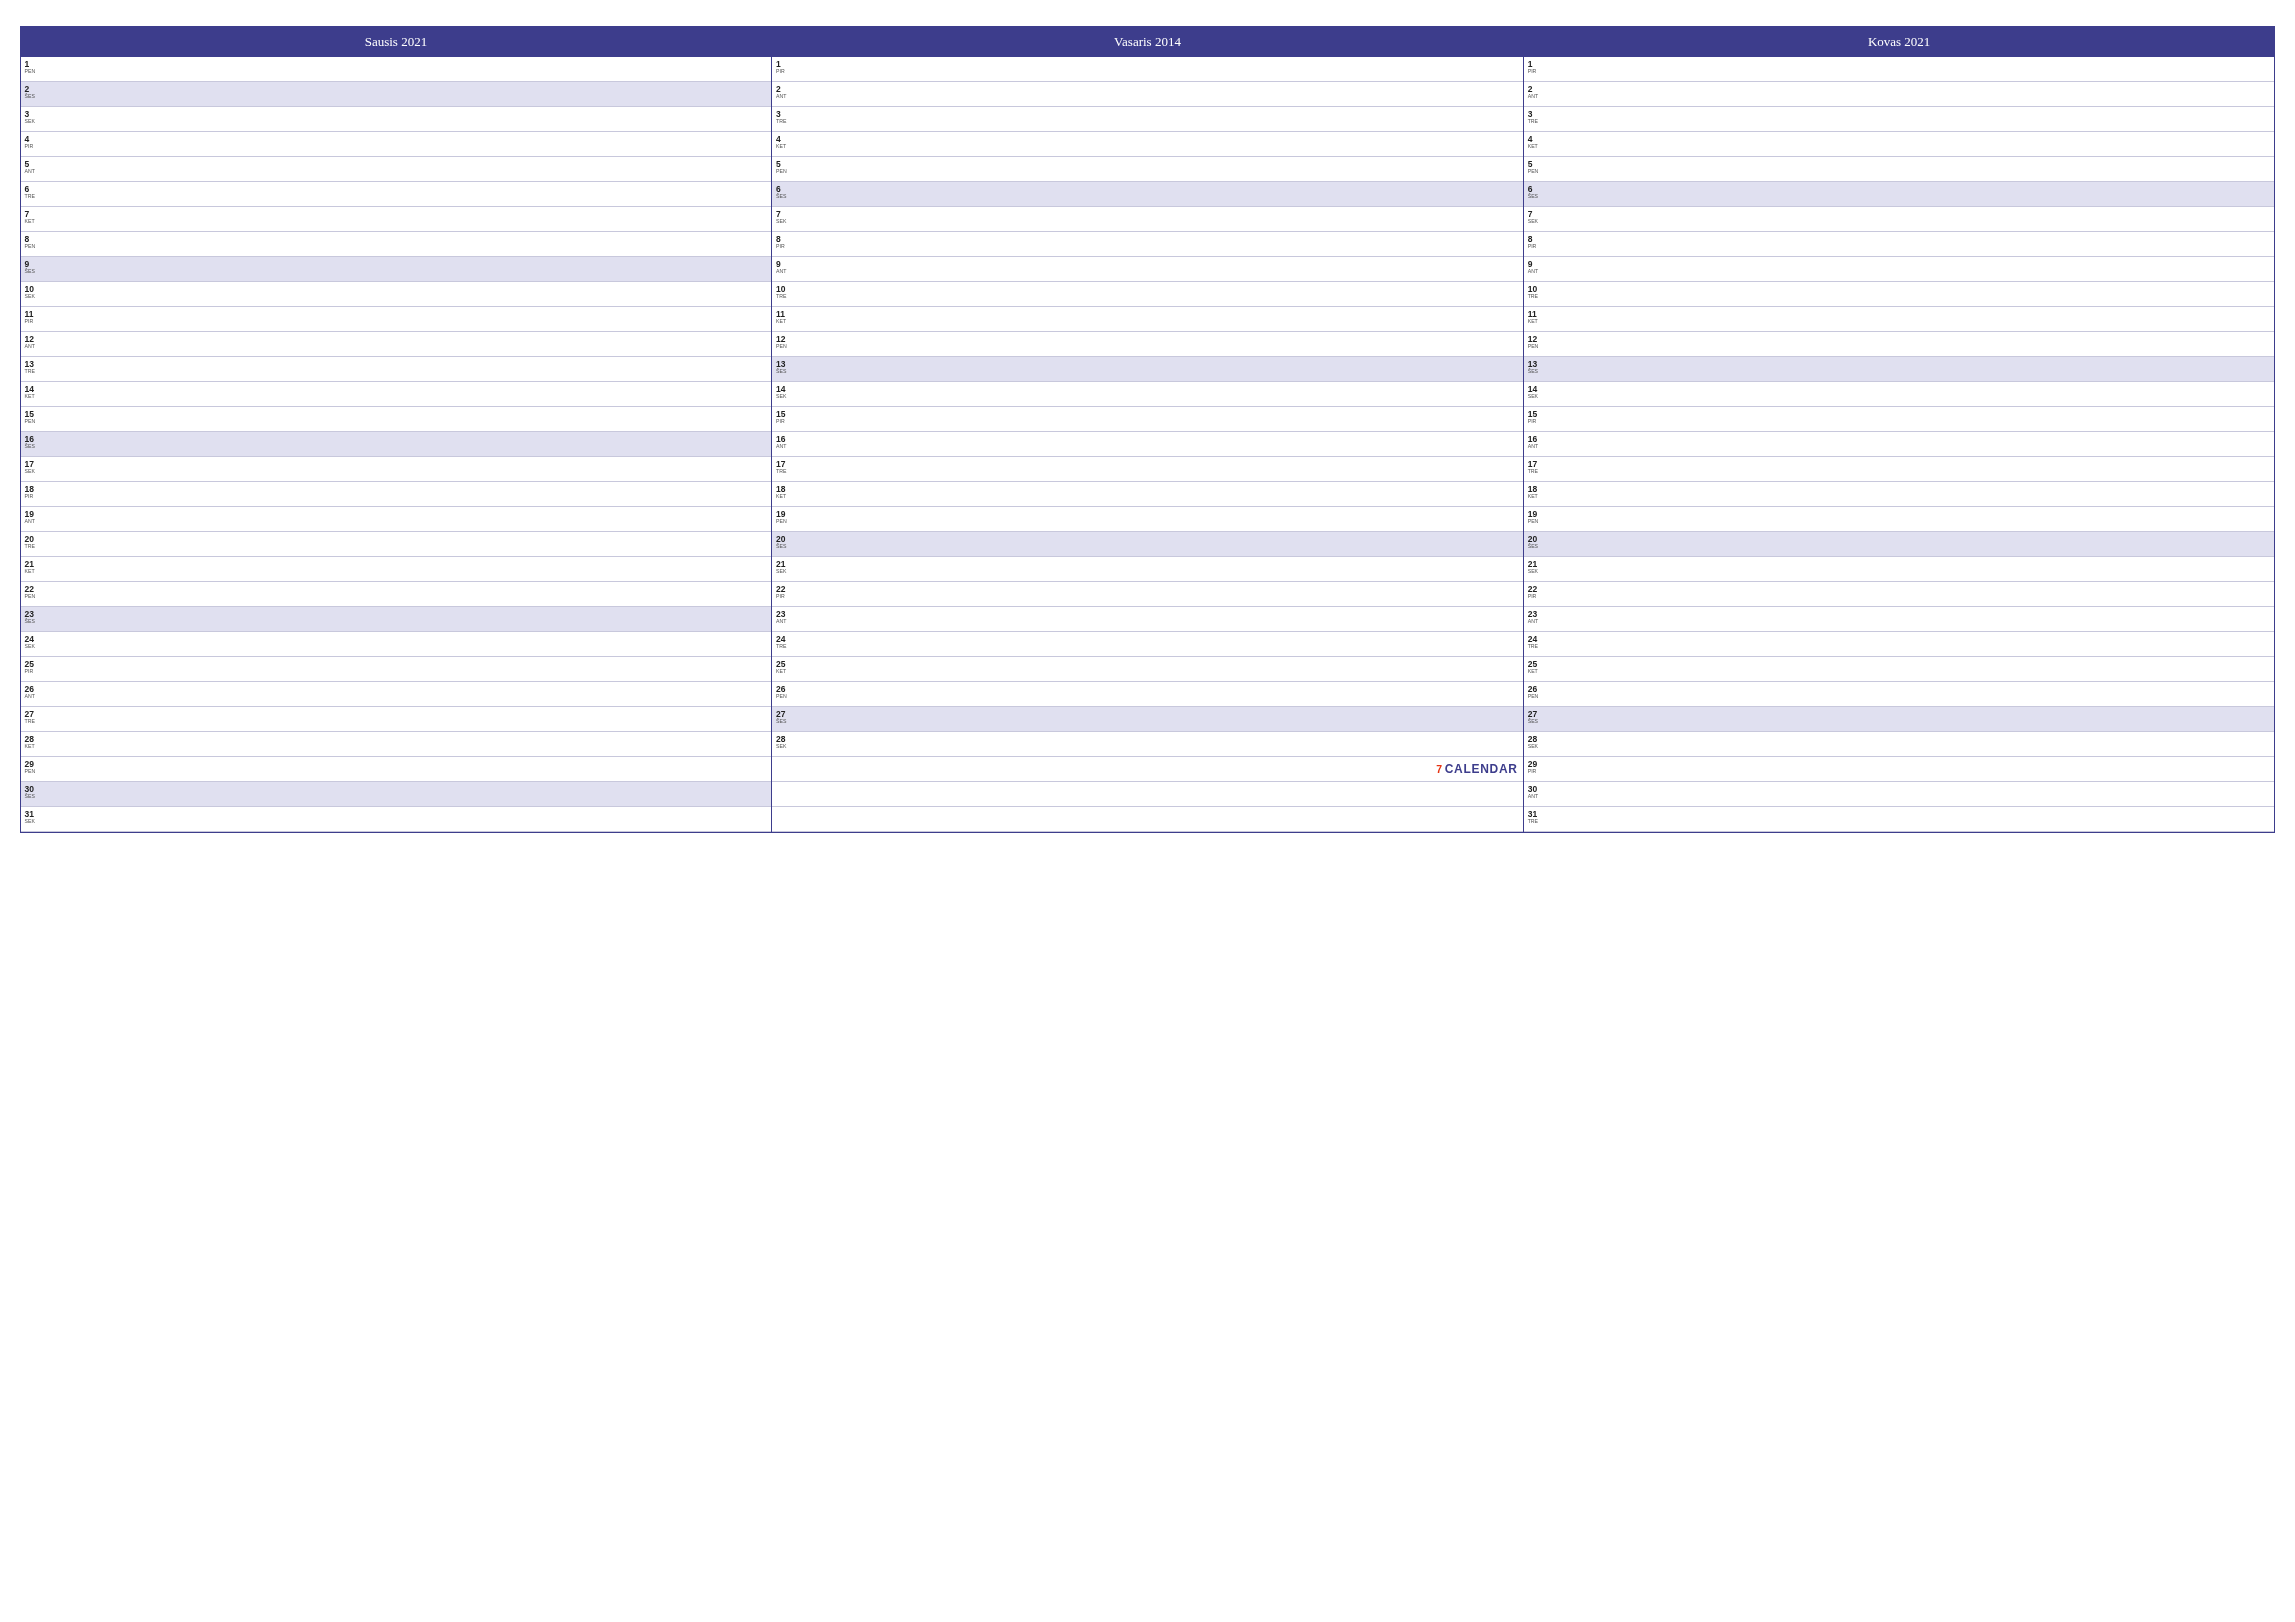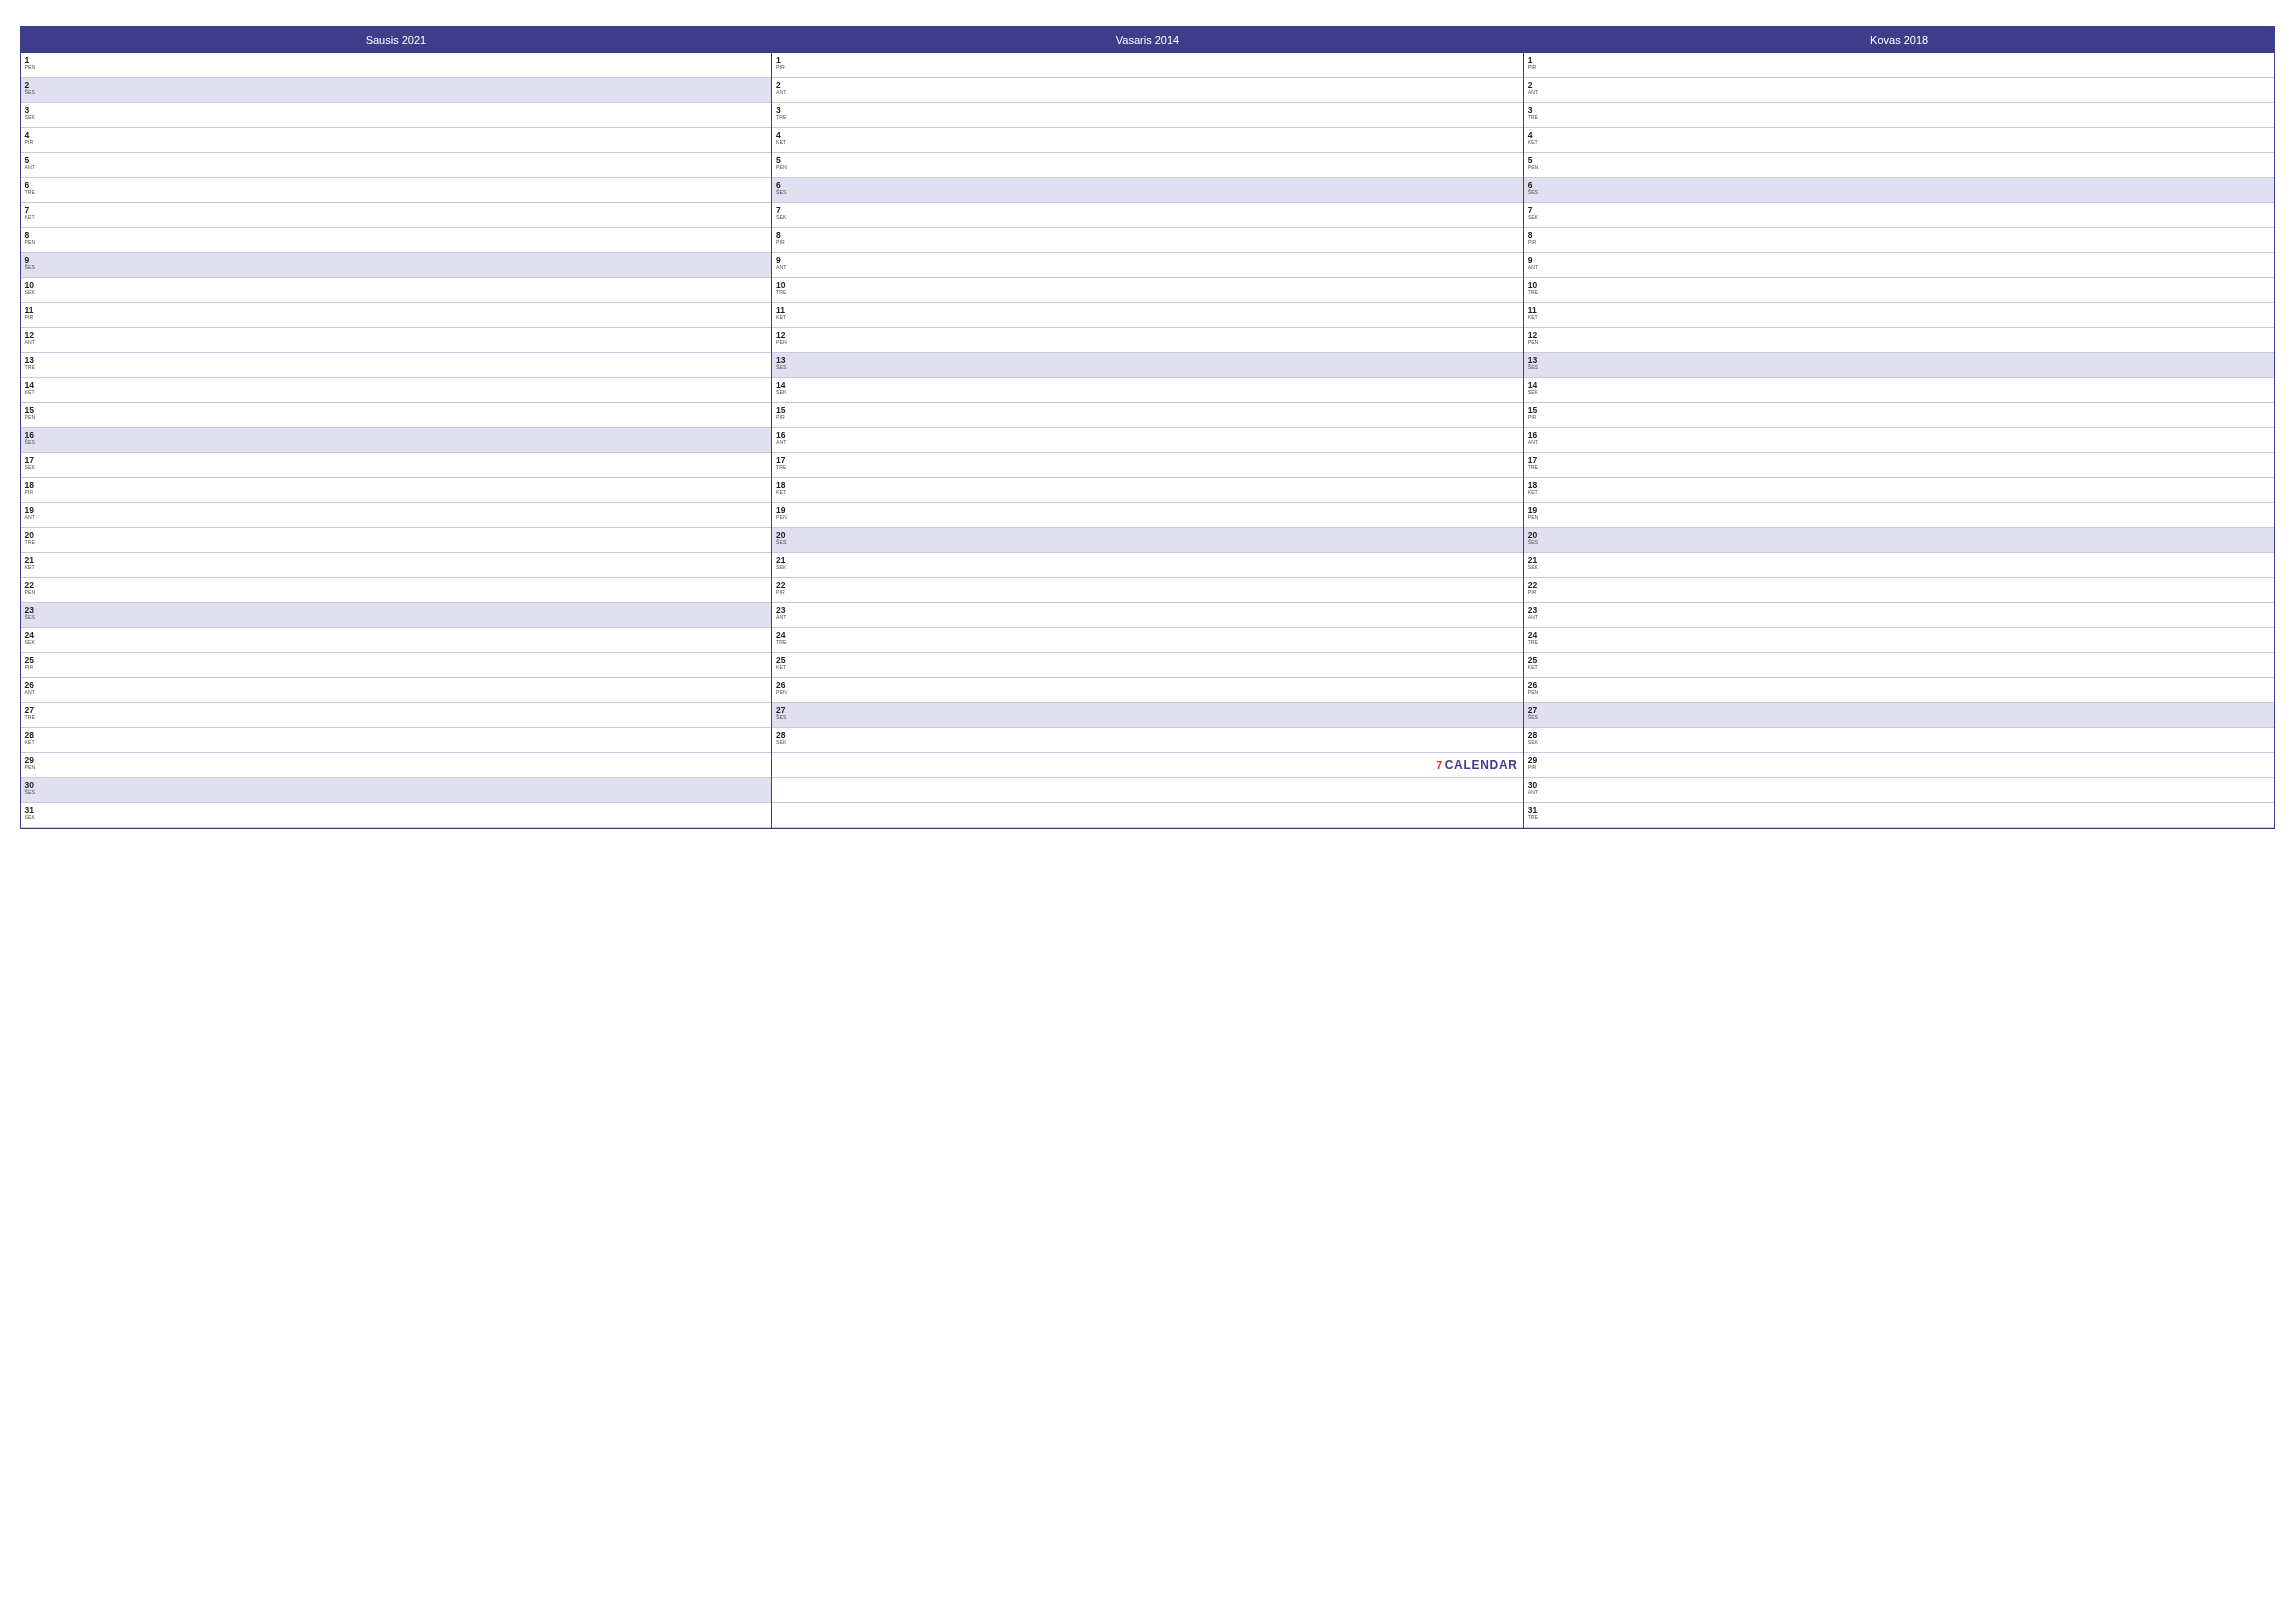--- a/index.html
+++ b/index.html
@@ -23,23 +23,24 @@
     }
     .month-column:last-child {
       border-right: none;
     }
 
     .month-header {
       background-color: #3d3d8c;
       color: #ffffff;
       text-align: center;
       padding: 6.5px 3.9px;
-      font-size: 11px;
+      font-size: 13px;
       font-weight: normal;
       border-bottom: 0.7px solid #3d3d8c;
+      font-family: Liberation Serif, serif;
     }
 
     .day-row {
       display: flex;
       align-items: flex-start;
       padding: 2px 5.2px 2px 3.9px;
       border-bottom: 0.3px solid #c8c8dc;
       min-height: 25px;
     }
 
@@ -461,21 +462,21 @@
       <div class="watermark-row">
         <div class="watermark">
           <span class="watermark-icon">7</span>
           <span class="watermark-text">CALENDAR</span>
         </div>
       </div>
       <div class="day-row"></div>
       <div class="day-row"></div>
     </div>
     <div class="month-column">
-      <div class="month-header">Kovas 2018</div>
+      <div class="month-header">Kovas 2021</div>
       <div class="day-row">
         <div class="day-number-wrap">
           <span class="day-num">1</span>
           <span class="day-abbr">PIR</span>
         </div>
       </div>
       <div class="day-row">
         <div class="day-number-wrap">
           <span class="day-num">2</span>
           <span class="day-abbr">ANT</span>

